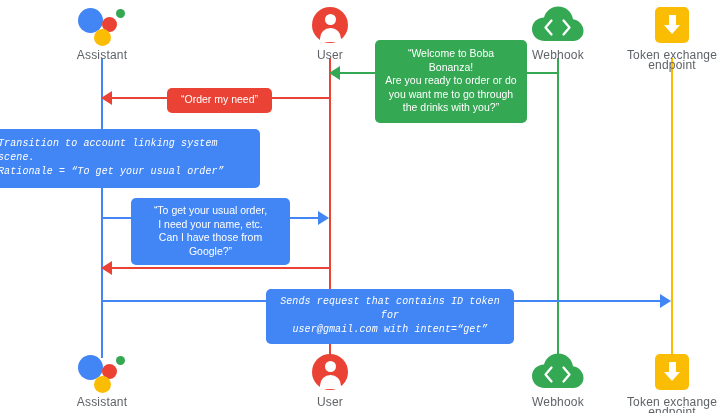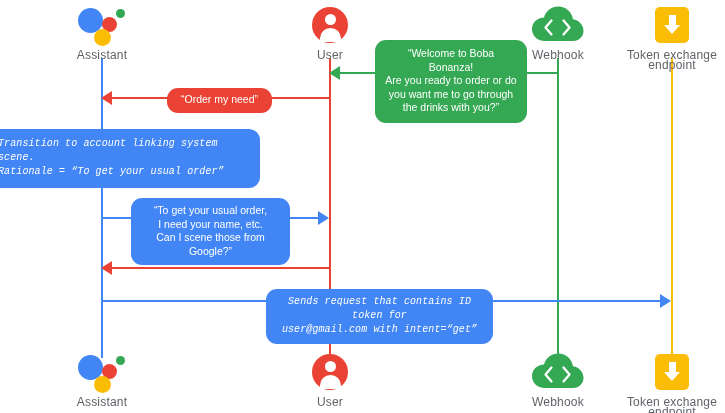--- a/index.html
+++ b/index.html
@@ -99,21 +99,21 @@
     position: absolute; width: 0; height: 0;
     border-top: 7px solid transparent;
     border-bottom: 7px solid transparent;
   }
   .arrow-head-left  { border-right: 11px solid currentColor; }
   .arrow-head-right { border-left: 11px solid currentColor; }
 
   
   .bubble {
     position: absolute;
-    border-radius: 11px;
+    border-radius: 5px;
     color: #ffffff;
     text-align: center;
     box-sizing: border-box;
     white-space: pre-line;
   }
   .bubble-red   { background: #EA4335; }
   .bubble-green { background: #34A853; }
   .bubble-blue  { background: #4285F4; }
 
   .bubble-sans {
@@ -196,28 +196,28 @@
   <div class="arrow-head-left" style="left:101px; top:91px; color:#EA4335;"></div>
   <div class="bubble bubble-red bubble-sans" style="left:167px; top:88px; width:105px; padding:5px 8px 6px 8px;">“Order my need”</div>
 
   <div class="bubble bubble-blue bubble-mono" style="left:-12px; top:129px; width:272px; padding:8px 10px 9px 10px; text-align:left;">Transition to account linking system scene.
 Rationale = “To get your usual order”</div>
 
   <div class="msg-line" style="left:103px; top:217px; width:217px; background:#4285F4;"></div>
   <div class="arrow-head-right" style="left:318px; top:211px; color:#4285F4;"></div>
   <div class="bubble bubble-blue bubble-sans" style="left:131px; top:198px; width:159px; padding:6px 8px 7px 8px;">“To get your usual order,
 I need your name, etc.
-Can I scene those from Google?”</div>
+Can I have those from Google?”</div>
 
   <div class="msg-line" style="left:110px; top:267px; width:219px; background:#EA4335;"></div>
   <div class="arrow-head-left" style="left:101px; top:261px; color:#EA4335;"></div>
 
   <div class="msg-line" style="left:103px; top:300px; width:559px; background:#4285F4;"></div>
   <div class="arrow-head-right" style="left:660px; top:294px; color:#4285F4;"></div>
-  <div class="bubble bubble-blue bubble-mono" style="left:266px; top:289px; width:227px; padding:6px 8px 7px 8px;">Sends request that contains ID token for
+  <div class="bubble bubble-blue bubble-mono" style="left:266px; top:289px; width:248px; padding:6px 8px 7px 8px;">Sends request that contains ID token for
 user@gmail.com with intent=“get”</div>
 
   <div class="actor" style="left:42px; top:351px;">
     <div class="icon-wrap">
       <div class="assistant-icon">
         <i class="ai-blue"></i>
         <i class="ai-red"></i>
         <i class="ai-green"></i>
         <i class="ai-yellow"></i>
       </div>

